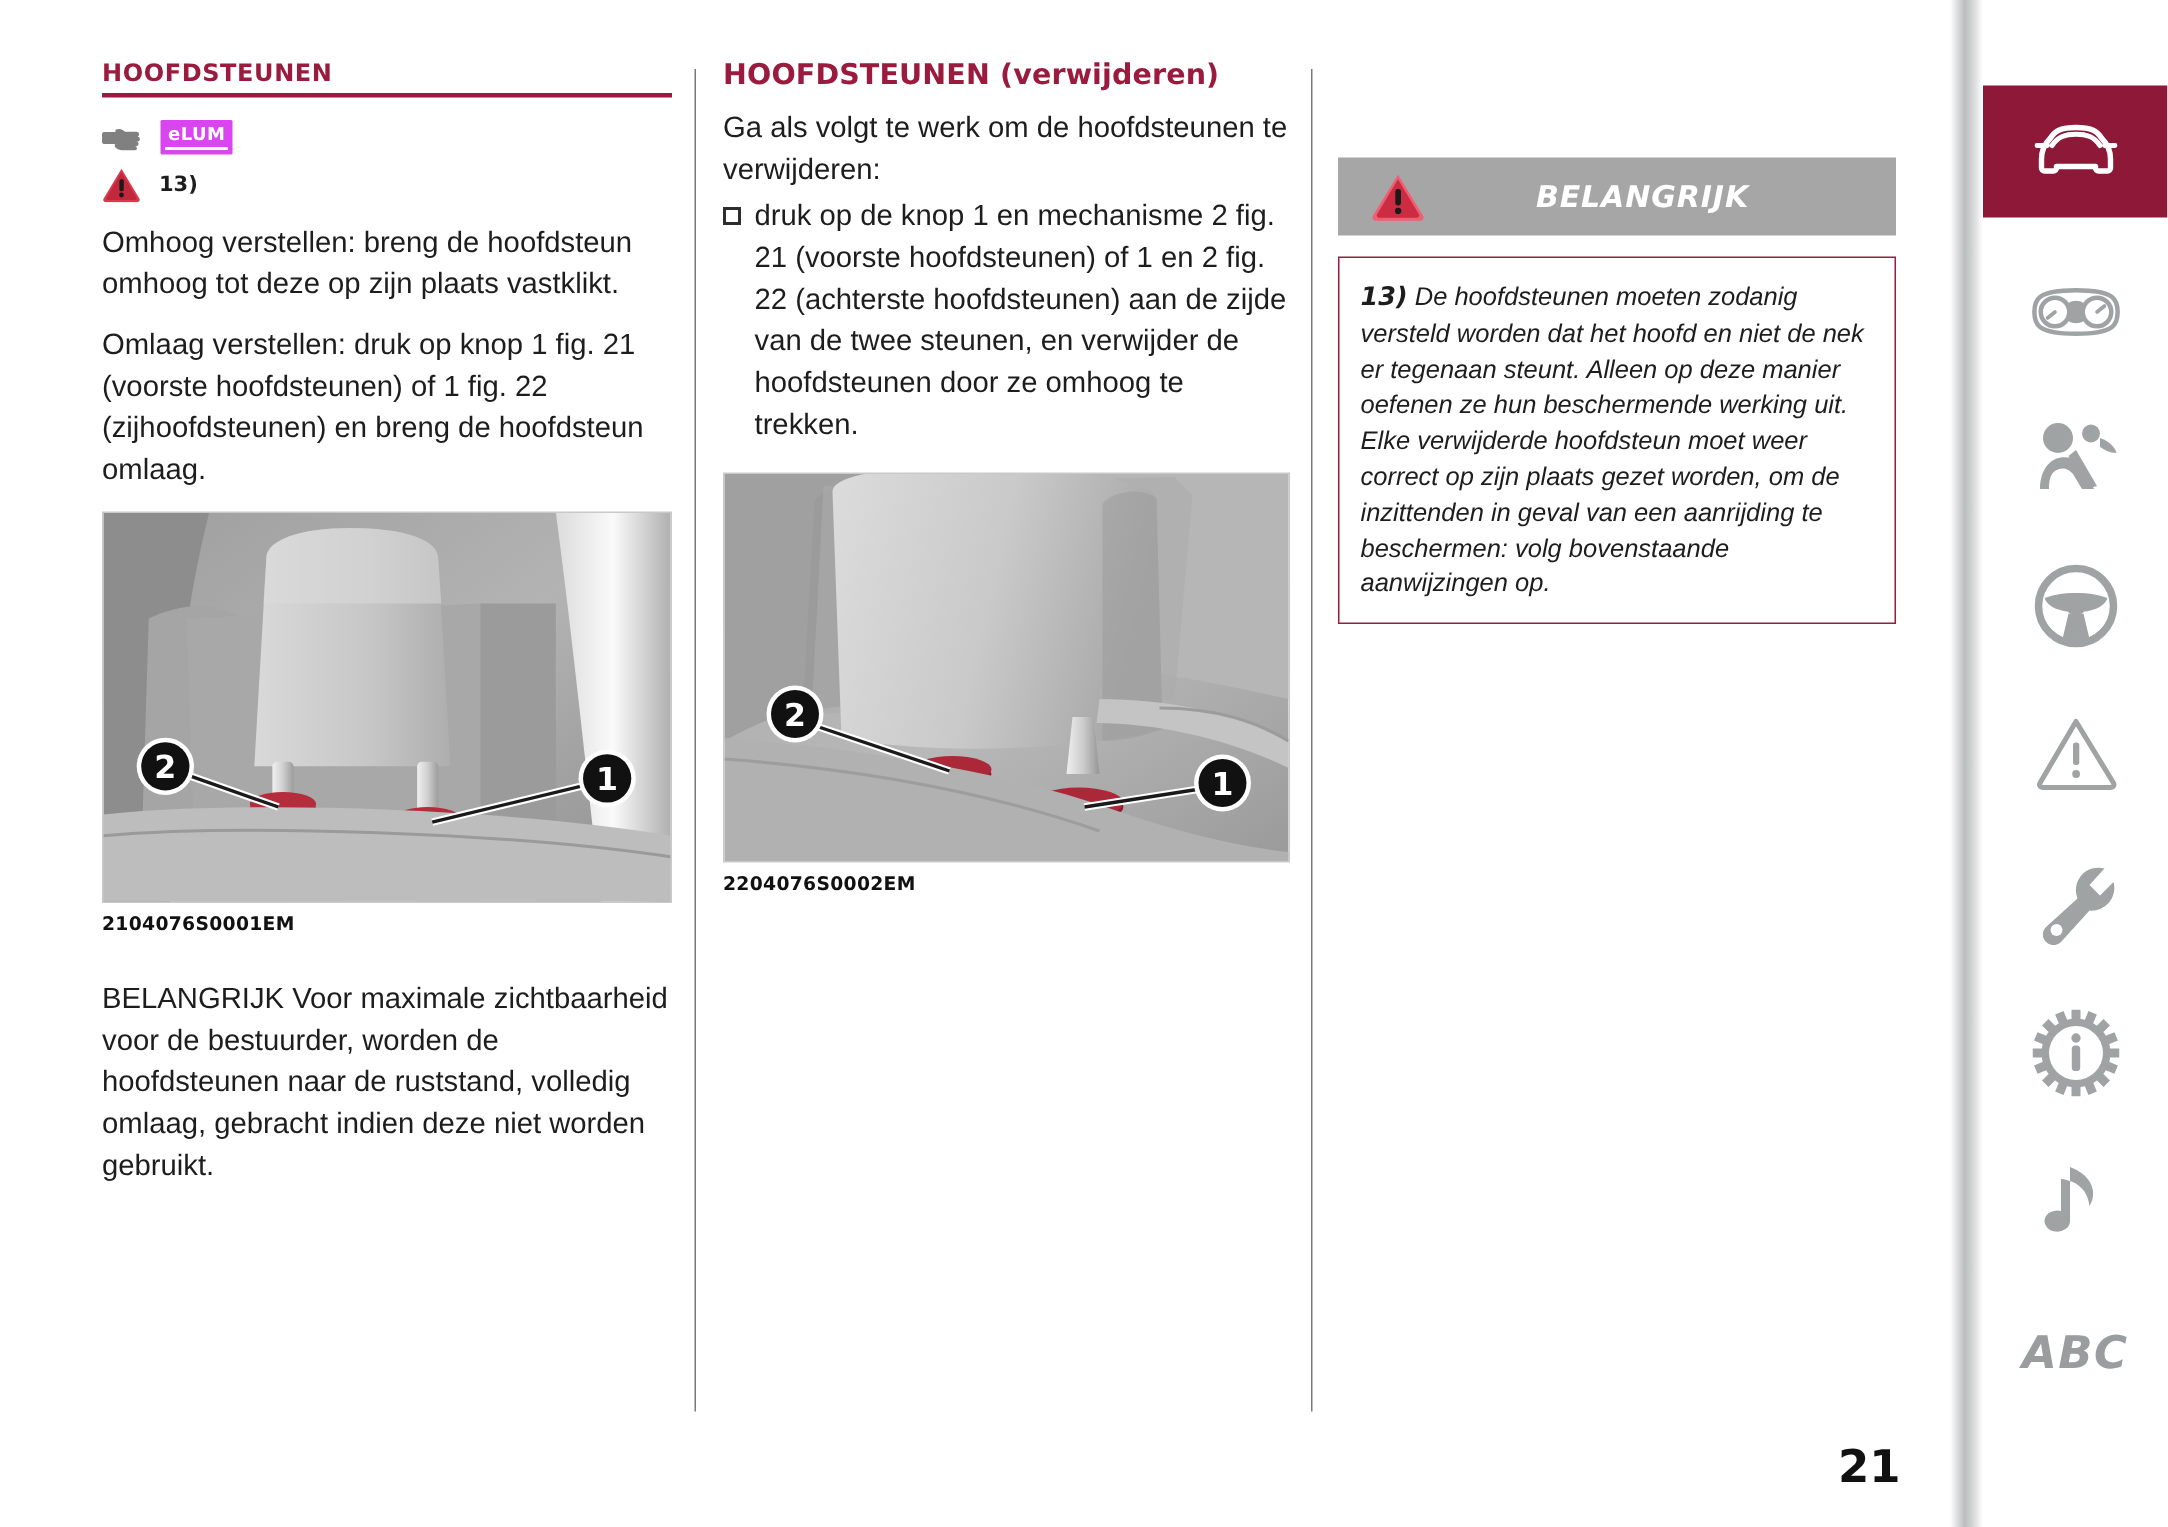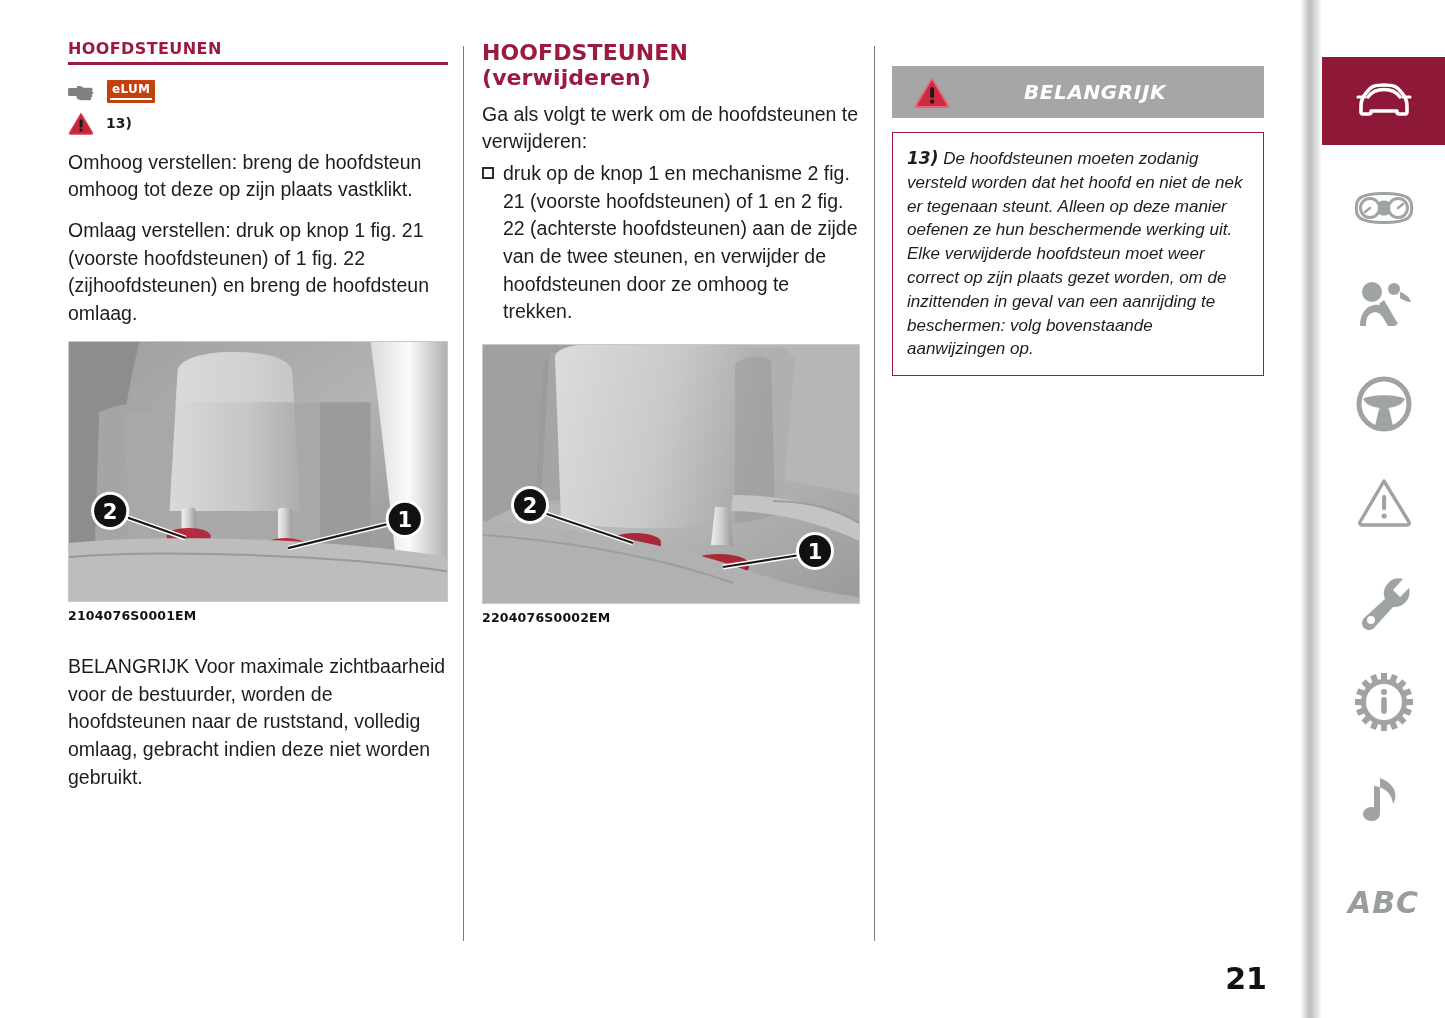--- a/index.html
+++ b/index.html
@@ -59,21 +59,21 @@
     font-family: "DejaVu Sans", sans-serif;
     font-weight: bold;
     font-size: 19px;
     color: #9B1B3F;
     margin: 14px 0 10px 0;
     letter-spacing: 0.2px;
   }
   .h-col2 {
     font-family: "DejaVu Sans", sans-serif;
     font-weight: bold;
-    font-size: 22px;
+    font-size: 19px;
     color: #9B1B3F;
     margin: 0 0 10px 0;
     letter-spacing: 0.1px;
     line-height: 1.15;
   }
 
   
   p.body {
     font-size: 19.5px;
     line-height: 1.42;
@@ -101,21 +101,21 @@
 
   
   .elum-row {
     display: flex;
     align-items: center;
     gap: 9px;
     margin: 6px 0 4px 0;
     height: 30px;
   }
   .elum-book {
-    background: #c2410c;
+    background: #d946ef;
     color: #ffffff;
     font-family: "DejaVu Sans", sans-serif;
     font-weight: bold;
     font-size: 12px;
     letter-spacing: 0.3px;
     padding: 3px 5px 8px 5px;
     line-height: 1;
     position: relative;
     border-radius: 1px;
   }
@@ -161,20 +161,21 @@
   #fig21 { margin-top: 12px; }
   #fig22 { margin-top: 6px; }
 
   
   .imp-header {
     background: #A6A6A6;
     height: 52px;
     display: flex;
     align-items: center;
     padding-left: 22px;
+    margin-top: 39px;
   }
   .imp-title {
     flex: 1 1 auto;
     text-align: center;
     color: #ffffff;
     font-family: "DejaVu Sans", sans-serif;
     font-weight: bold;
     font-style: italic;
     font-size: 20px;
     letter-spacing: 0.6px;

